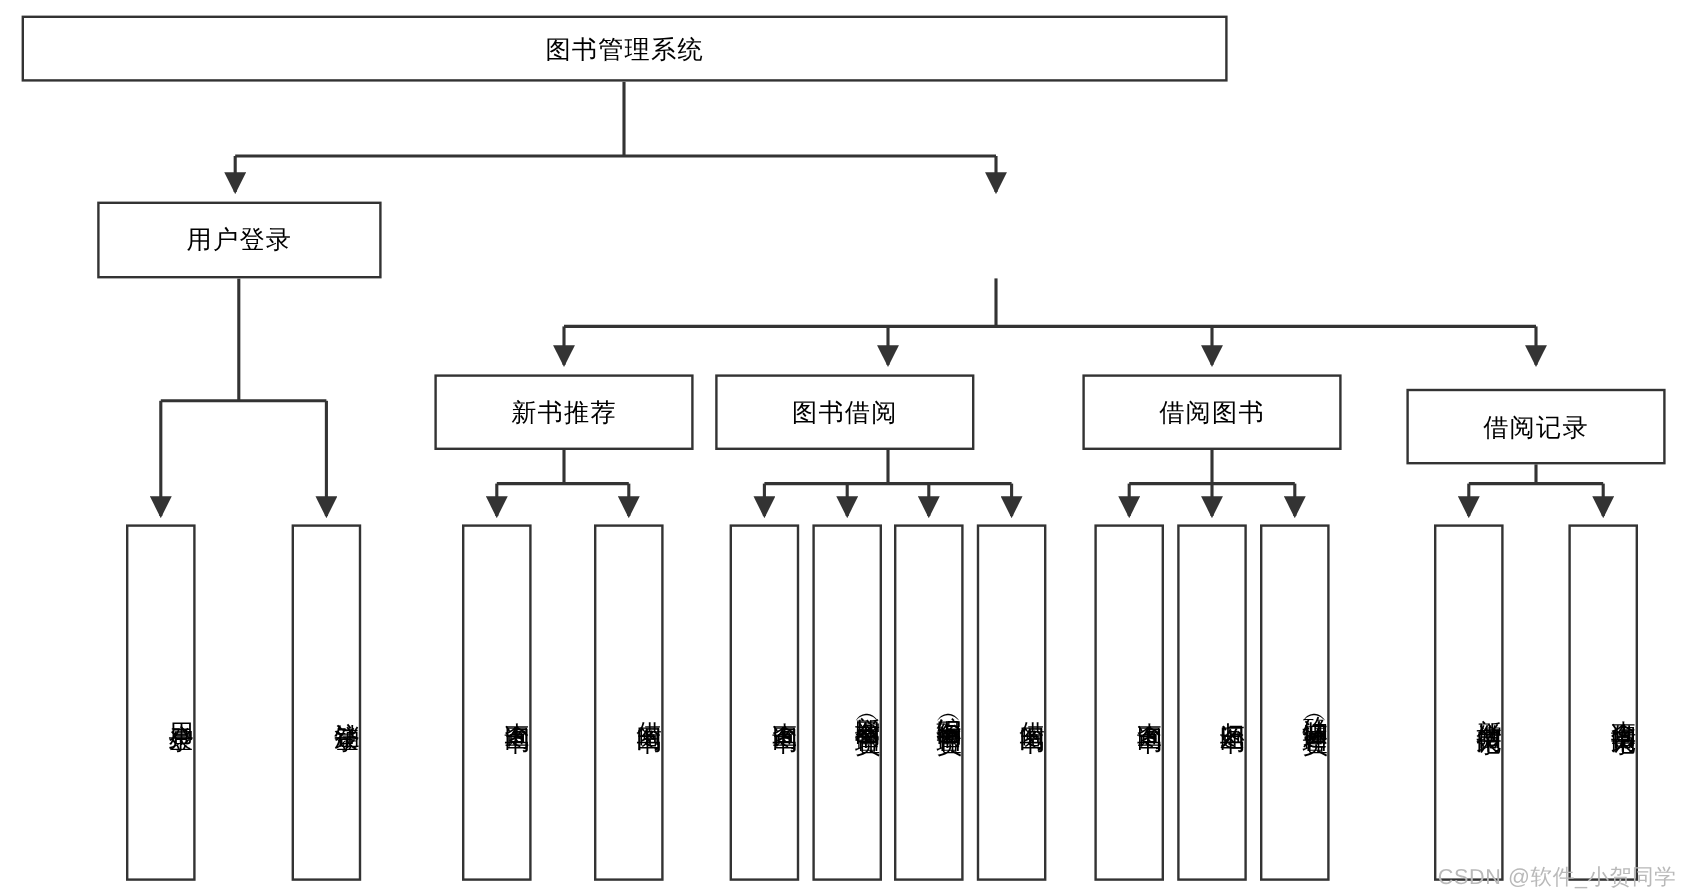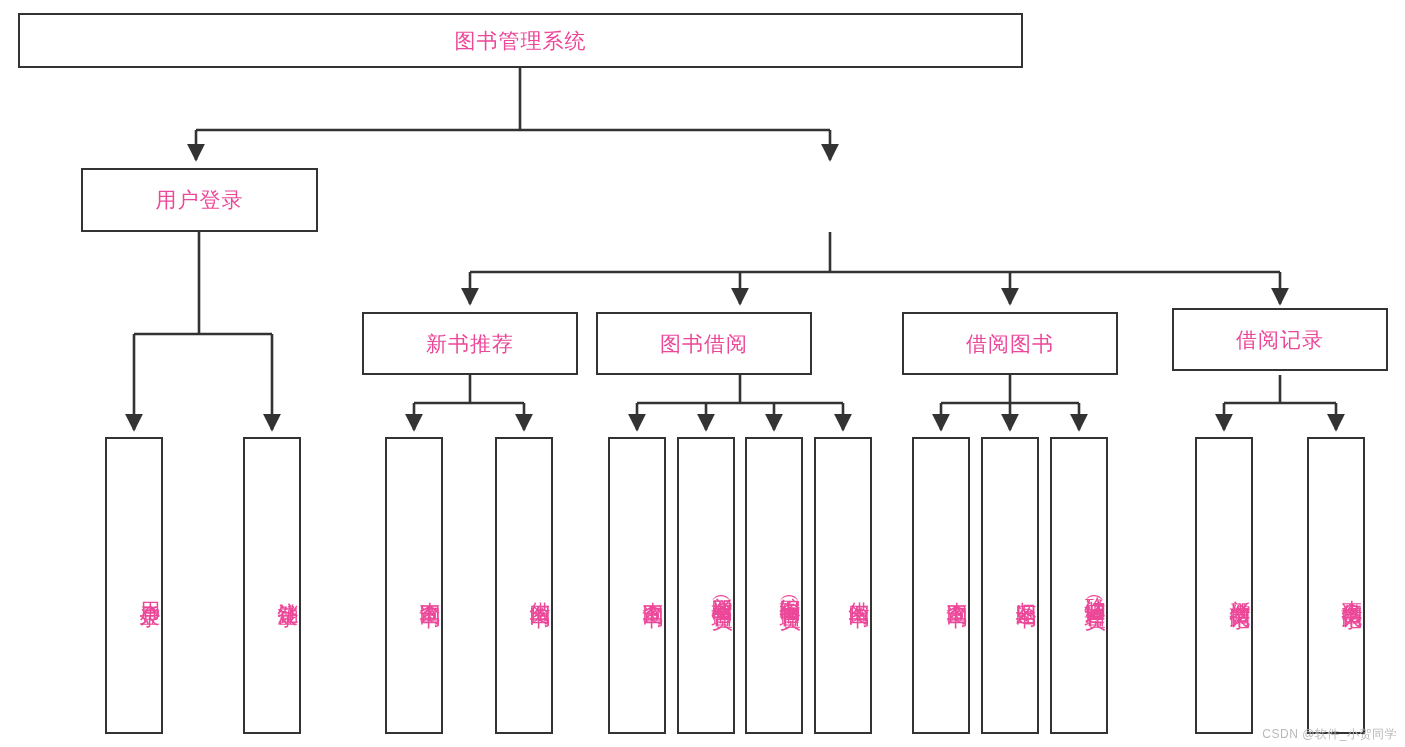--- a/index.html
+++ b/index.html
@@ -13,21 +13,21 @@
   #diagram{position:absolute;left:0;top:0;width:1405px;height:747px;}
   .svg-layer{position:absolute;left:0;top:0;width:1405px;height:747px;}
   .node{
     position:absolute;
     box-sizing:border-box;
     background:#ffffff;
     border:2px solid #333333;
     display:flex;
     align-items:center;
     justify-content:center;
-    color:#ec4899;
+    color:#000000;
   }
   .node.hbox{
     font-size:21px;
     letter-spacing:1px;
   }
   .node.vbox{
     writing-mode:vertical-rl;
     text-orientation:upright;
     font-size:21px;
     letter-spacing:2px;
@@ -38,21 +38,21 @@
   }
   .node.vbox .vlabel{
     writing-mode:vertical-rl;
     text-orientation:upright;
     display:block;
   }
   .watermark{
     position:absolute;
     right:8px;
     bottom:4px;
-    font-size:12px;
+    font-size:18px;
     color:#b9b9b9;
     letter-spacing:0.5px;
     white-space:nowrap;
     font-family:"Liberation Sans","DejaVu Sans",sans-serif;
   }
 </style>
 </head>
 <body>
 
 <div id="diagram">
@@ -117,21 +117,21 @@
 
   <div class="node hbox" style="left:362px;top:312px;width:216px;height:63px;">
     <span>新书推荐</span>
   </div>
   <div class="node hbox" style="left:596px;top:312px;width:216px;height:63px;">
     <span>图书借阅</span>
   </div>
   <div class="node hbox" style="left:902px;top:312px;width:216px;height:63px;">
     <span>借阅图书</span>
   </div>
-  <div class="node hbox" style="left:1172px;top:308px;width:216px;height:63px;">
+  <div class="node hbox" style="left:1172px;top:324px;width:216px;height:63px;">
     <span>借阅记录</span>
   </div>
 
   <div class="node vbox" style="left:105px;top:437px;width:58px;height:297px;">
     <span class="vlabel">用户登录</span>
   </div>
   <div class="node vbox" style="left:243px;top:437px;width:58px;height:297px;">
     <span class="vlabel">注销登录</span>
   </div>
 

